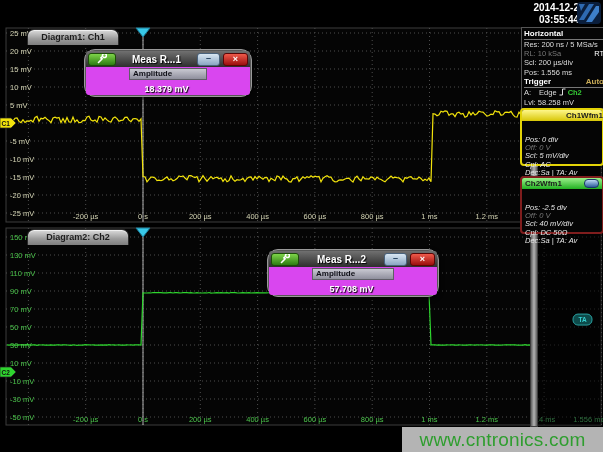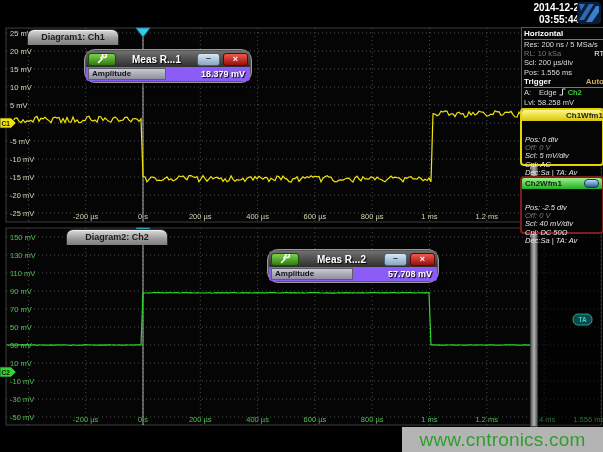--- a/index.html
+++ b/index.html
@@ -6,38 +6,38 @@
   .screen{position:relative;width:603px;height:452px;background:#000;overflow:hidden;
           font-family:"Liberation Sans",sans-serif;}
   svg text{font-family:"Liberation Sans",sans-serif;}
 
   
   .tab{position:absolute;height:15px;background:linear-gradient(#dcdcdc,#9a9a9a 60%,#7e7e7e);
        border:1px solid #2a2a2a;border-bottom:none;border-radius:7px 7px 0 0;
        color:#1c1c1c;font-size:9px;font-weight:bold;text-align:center;line-height:15px;
        box-shadow:inset 0 1px 0 #f0f0f0;}
   #tab1{left:27px;top:29px;width:90px;}
-  #tab2{left:27px;top:229px;width:100px;margin-left:39px;}
+  #tab2{left:27px;top:229px;width:100px;}
 
   
   .meas{position:absolute;border:1px solid #9a9a9a;border-radius:11px;background:#575757;
         box-shadow:1px 2px 4px rgba(0,0,0,.7);padding:1px;}
   .meas-title{height:14px;display:flex;align-items:center;gap:3px;padding:1px 2px;
               background:linear-gradient(#707070,#2e2e2e);border-radius:3px 3px 0 0;}
   .btn-tool{width:26px;height:11px;background:linear-gradient(#7ed44a,#2e7d12);
             border:1px solid #1c4d08;border-radius:3px;display:flex;align-items:center;justify-content:center;}
   .meas-title .ttl{flex:1;text-align:center;color:#fff;font-size:10px;font-weight:bold;
                    text-shadow:1px 1px 1px #000;}
   .btn-min{width:21px;height:11px;background:linear-gradient(#d8e6f2,#8aa6c2);
            border:1px solid #4a637d;border-radius:3px;color:#23405c;font-size:9px;font-weight:bold;
            line-height:8px;text-align:center;}
   .btn-close{width:23px;height:11px;background:linear-gradient(#ef5a4a,#9c0f0f);
              border:1px solid #5c0505;border-radius:3px;color:#fff;font-size:9px;font-weight:bold;
              line-height:10px;text-align:center;}
-  .meas-row{display:flex;align-items:center;background:#8b5cf6;padding:1px 2px;gap:4px;border-radius:0 0 3px 3px;}
+  .meas-row{display:flex;align-items:center;background:#d946ef;padding:1px 2px;gap:4px;border-radius:0 0 3px 3px;flex-direction:column;}
   .meas-label{background:linear-gradient(#c9c9d2,#8f8f9d);border:1px solid #5e5e66;
               color:#101018;font-size:8px;font-weight:bold;height:10px;line-height:10px;padding:0 3px;}
   #meas1 .meas-label{width:70px;} #meas2 .meas-label{width:74px;}
   .meas-value{flex:1;text-align:right;color:#fff;font-size:9px;font-weight:bold;padding-right:3px;
               text-shadow:1px 1px 1px #000;}
   #meas1{left:84px;top:49px;width:164px;}
   #meas2{left:267px;top:249px;width:168px;}
 
   
   .ibox{position:absolute;left:521px;top:27px;width:80px;background:#050505;

